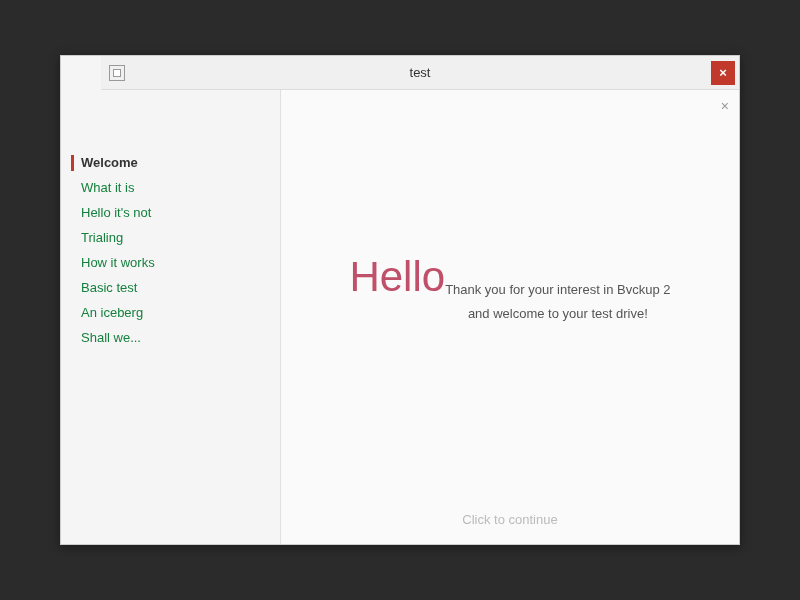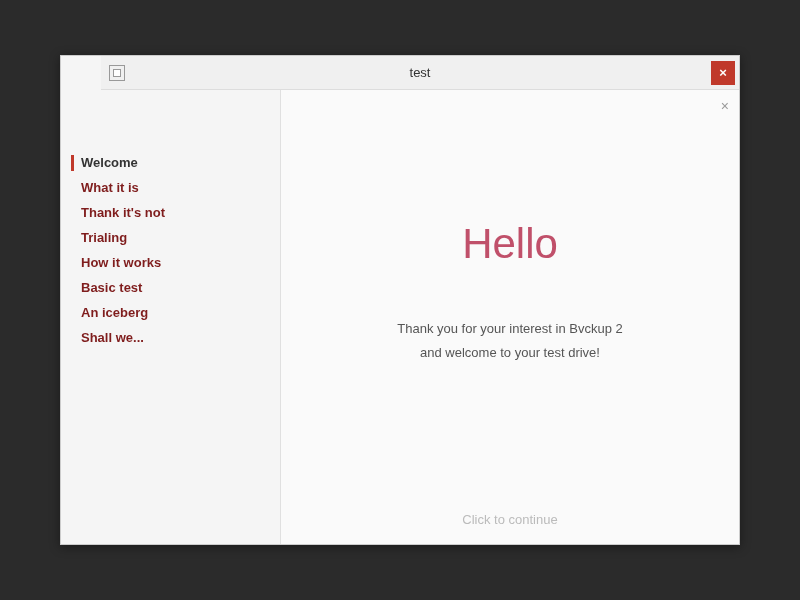--- a/index.html
+++ b/index.html
@@ -85,24 +85,23 @@
       width: 220px;
       background: #f5f5f5;
       border-right: 1px solid #e0e0e0;
       padding-top: 60px;
       flex-shrink: 0;
     }
 
     .sidebar-item {
       padding: 5px 16px 5px 20px;
       font-size: 13px;
-      color: #7f1d1d;
+      color: #15803d;
       cursor: pointer;
       position: relative;
-      font-weight: bold;
     }
 
     .sidebar-item.active {
       color: #333;
       font-weight: 600;
     }
 
     .sidebar-item.active::before {
       content: '';
       position: absolute;
@@ -129,21 +128,20 @@
       color: #999;
       font-size: 14px;
       cursor: pointer;
       background: none;
       border: none;
     }
 
     .content-area {
       flex: 1;
       display: flex;
-      flex-direction: column;
       align-items: center;
       justify-content: center;
       padding: 40px;
     }
 
     .hello-title {
       font-size: 42px;
       font-weight: 300;
       color: #c0506a;
       margin-bottom: 30px;
@@ -182,21 +180,21 @@
 
   <div class="window-body">
     <div class="sidebar">
       <div class="sidebar-item active">
         <span>Welcome</span>
       </div>
       <div class="sidebar-item">
         <span>What it is</span>
       </div>
       <div class="sidebar-item">
-        <span>Thank it's not</span>
+        <span>Hello it's not</span>
       </div>
       <div class="sidebar-item">
         <span>Trialing</span>
       </div>
       <div class="sidebar-item">
         <span>How it works</span>
       </div>
       <div class="sidebar-item">
         <span>Basic test</span>
       </div>

